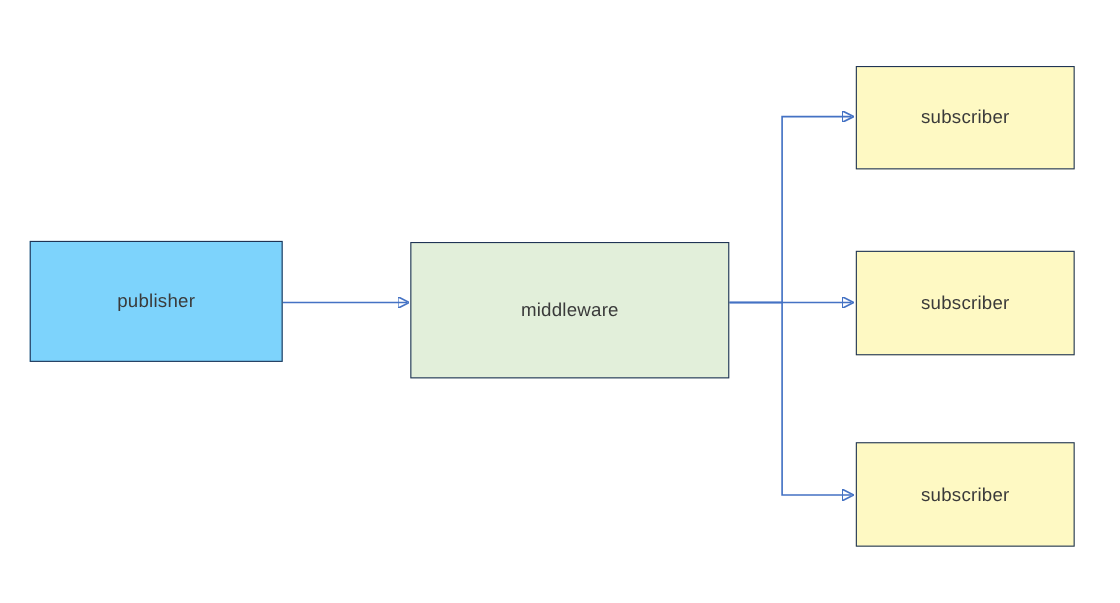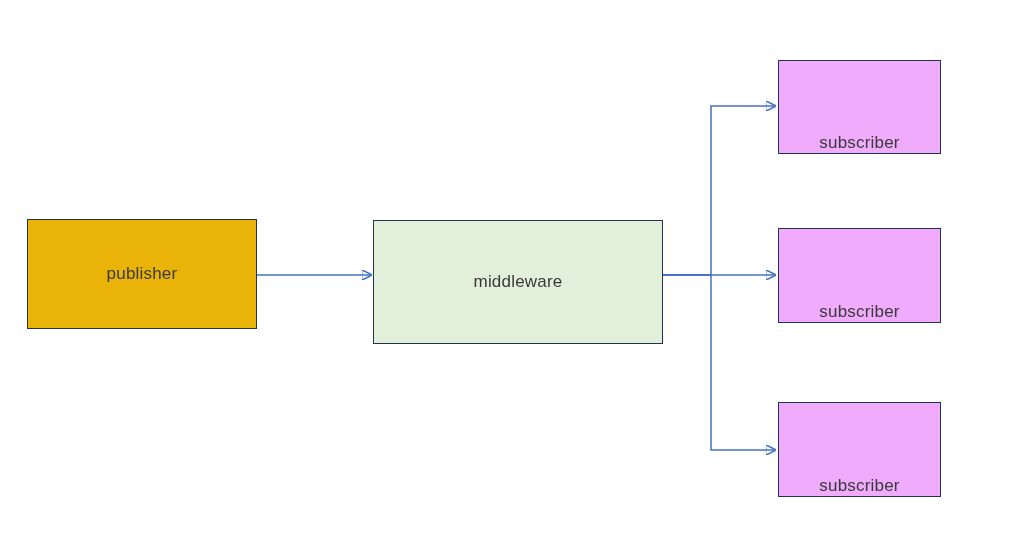--- a/index.html
+++ b/index.html
@@ -37,35 +37,34 @@
     justify-content: center;
     font-size: 17px;
     color: #3a3a3a;
     letter-spacing: 0.2px;
   }
   .node-publisher {
     left: 27px;
     top: 219px;
     width: 230px;
     height: 110px;
-    background: #eab308;
+    background: #7dd3fc;
   }
   .node-middleware {
     left: 373px;
     top: 220px;
     width: 290px;
     height: 124px;
     background: #e2efda;
   }
   .node-subscriber {
-    background: #f0abfc;
-    width: 163px;
+    background: #fef9c3;
+    width: 199px;
     height: 95px;
     left: 778px;
-    align-items: flex-end;
   }
   .node-subscriber-1 { top: 60px; height: 94px; }
   .node-subscriber-2 { top: 228px; }
   .node-subscriber-3 { top: 402px; }
 </style>
 </head>
 <body>
 
 <div class="canvas">
 

